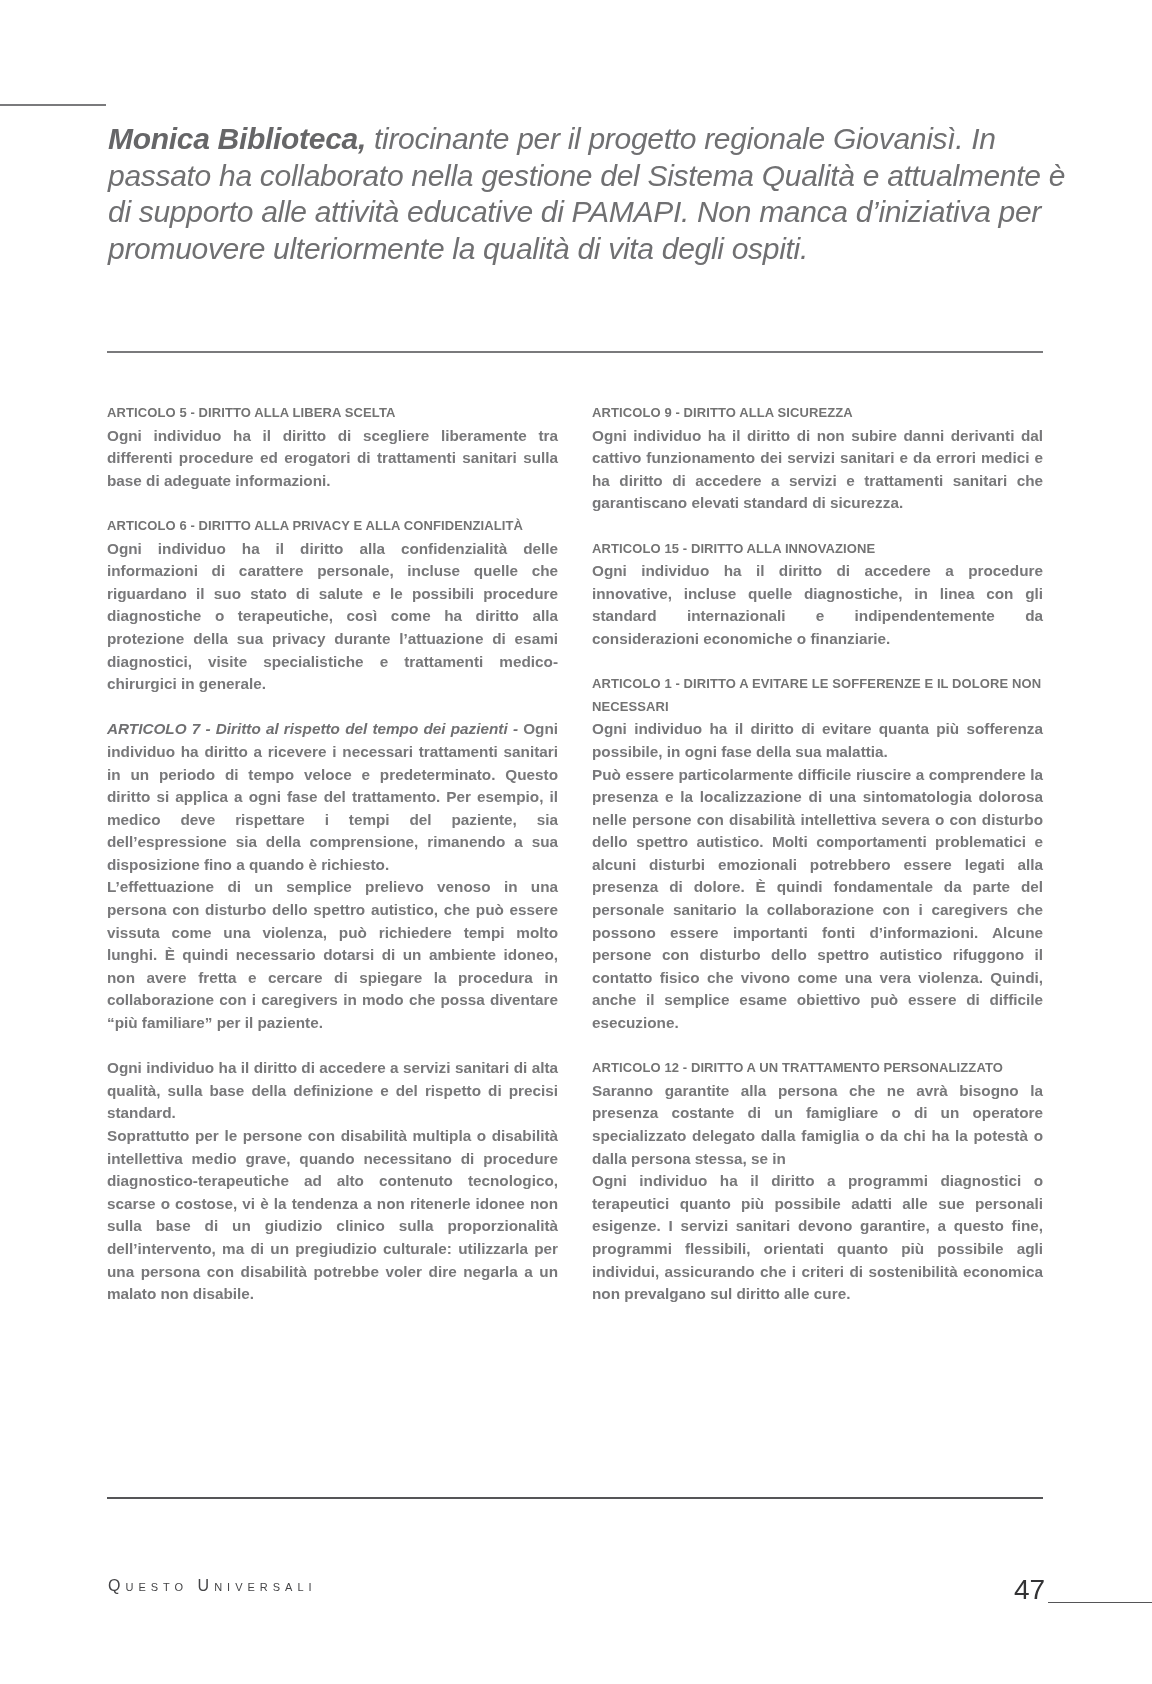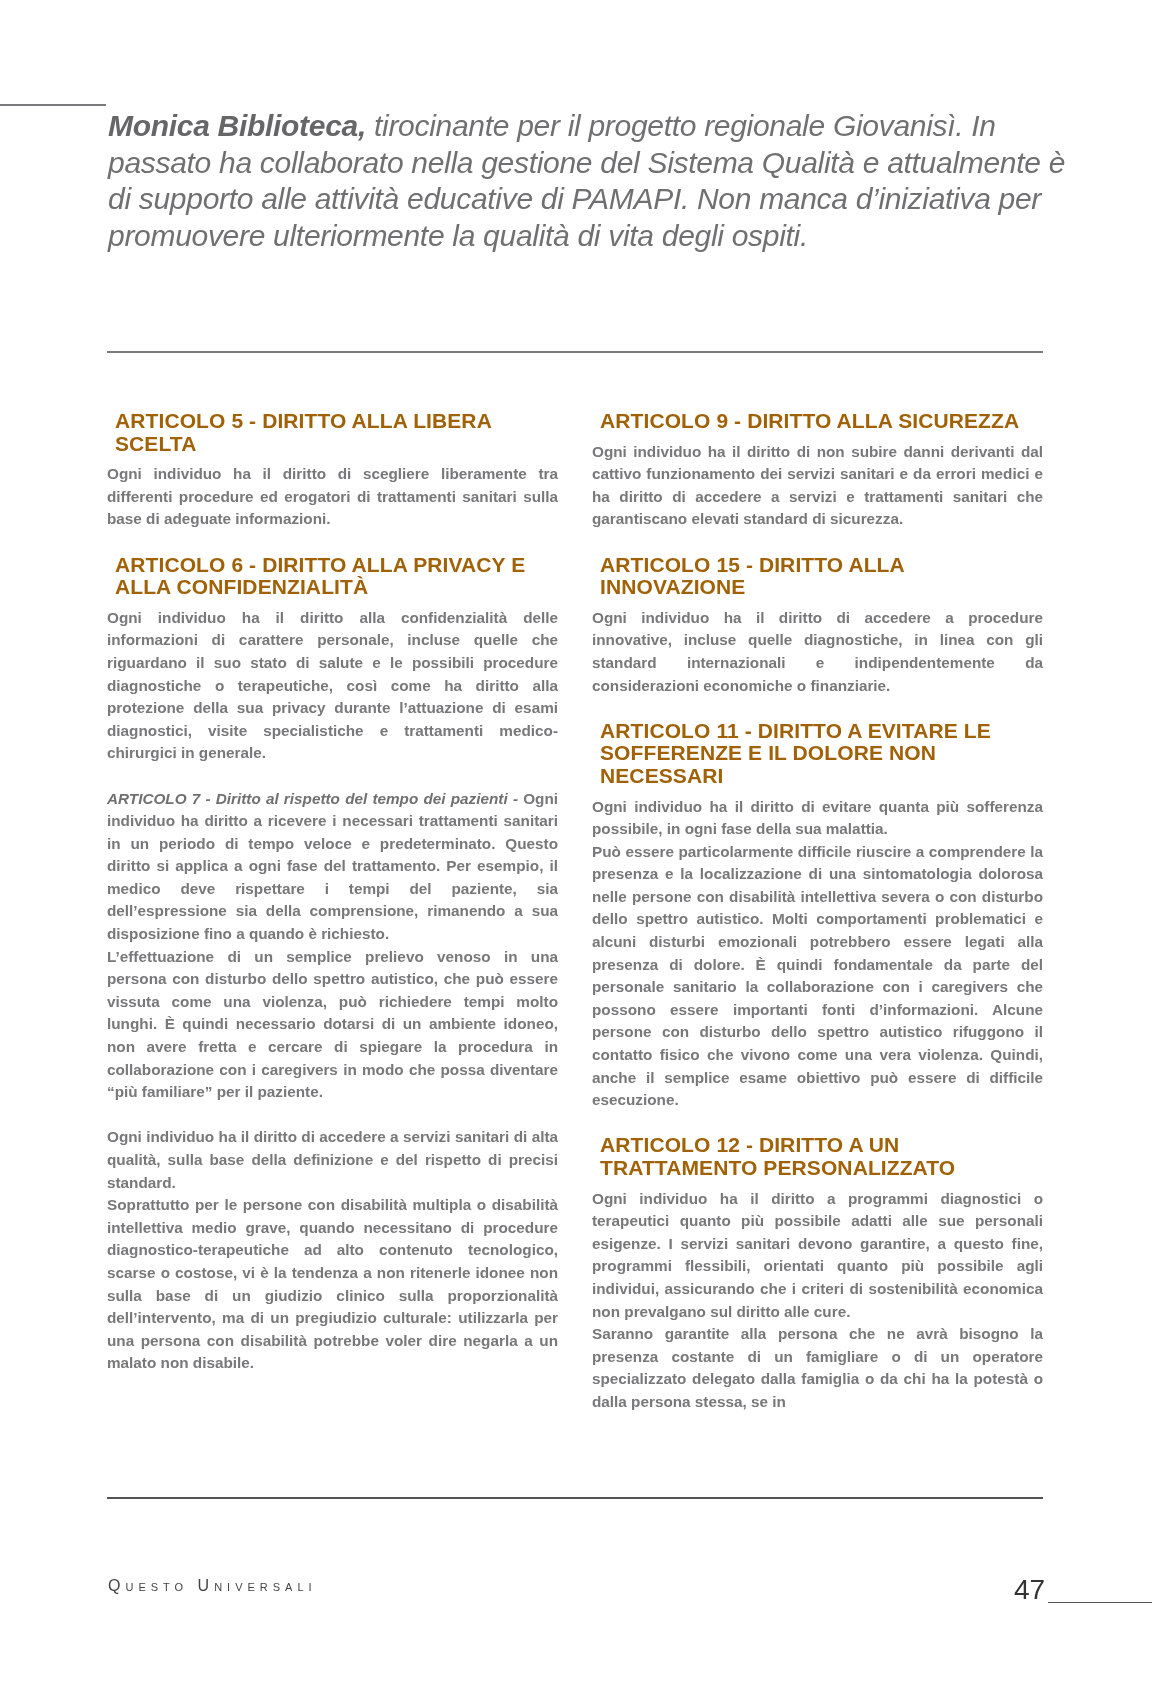--- a/index.html
+++ b/index.html
@@ -7,33 +7,33 @@
       width: 1152px; height: 1684px; position: relative; overflow: hidden;
       font-family: "Liberation Sans", sans-serif; color: #6e6e70;
     }
     .rule { position: absolute; height: 2px; background: #7a7a7c; }
     #rule-top-left { left: 0; top: 104px; width: 106px; }
     #rule-mid { left: 107px; top: 351px; width: 936px; }
     #rule-bottom { left: 107px; top: 1497px; width: 936px; background: #555557; }
     #rule-footer { left: 1048px; top: 1602px; width: 104px; height: 1px; background: #555557; }
 
     .bio {
-      position: absolute; left: 108px; top: 108px; width: 960px;
+      position: absolute; left: 108px; top: 121px; width: 960px;
       font-size: 30px; line-height: 36.5px; font-style: italic; color: #707072;
       letter-spacing: -0.3px;
     }
     .bio .name { font-weight: bold; color: #666668; }
 
     .col { position: absolute; top: 402px; width: 451px; }
     #col-left { left: 107px; }
     #col-right { left: 592px; }
     .article { margin: 0 0 22.6px 0; }
     .article h3 {
-      margin: 8px; font-size: 21px; line-height: 22.6px; font-weight: bold;
-      color: #a16207; letter-spacing: 0.1px;
+      margin: 0; font-size: 13px; line-height: 22.6px; font-weight: bold;
+      color: #737373; letter-spacing: 0.1px;
     }
     .article p {
       margin: 0; font-size: 15.3px; line-height: 22.6px; font-weight: bold;
       color: #78787a; text-align: justify;
       hyphens: manual;
     }
     .art7 p.inline { text-indent: 0; }
     .art7 .lead { color: #707072; font-style: italic; }
 
     .footer-title {
@@ -78,28 +78,28 @@
 <div class="col" id="col-right">
   <div class="article">
     <h3>ARTICOLO 9 - DIRITTO ALLA SICUREZZA</h3>
     <p>Ogni individuo ha il diritto di non subire danni derivanti dal cattivo funzionamento dei servizi sanitari e da errori medici e ha diritto di accedere a servizi e trattamenti sanitari che garantiscano elevati standard di sicurezza.</p>
   </div>
   <div class="article">
     <h3>ARTICOLO 15 - DIRITTO ALLA INNOVAZIONE</h3>
     <p>Ogni individuo ha il diritto di accedere a procedure innovative, incluse quelle diagnostiche, in linea con gli standard internazionali e indipendentemente da considerazioni economiche o finanziarie.</p>
   </div>
   <div class="article">
-    <h3>ARTICOLO 11 - DIRITTO A EVITARE LE SOFFERENZE E IL DOLORE NON NECESSARI</h3>
+    <h3>ARTICOLO 1 - DIRITTO A EVITARE LE SOFFERENZE E IL DOLORE NON NECESSARI</h3>
     <p>Ogni individuo ha il diritto di evitare quanta più sofferenza possibile, in ogni fase della sua malattia.</p>
     <p>Può essere particolarmente difficile riuscire a comprendere la presenza e la localizzazione di una sintomatologia dolorosa nelle persone con disabilità intellettiva severa o con disturbo dello spettro autistico. Molti comportamenti problematici e alcuni disturbi emozionali potrebbero essere legati alla presenza di dolore. È quindi fondamentale da parte del personale sanitario la collaborazione con i caregivers che possono essere importanti fonti d’informazioni. Alcune persone con disturbo dello spettro autistico rifuggono il contatto fisico che vivono come una vera violenza. Quindi, anche il semplice esame obiettivo può essere di difficile esecuzione.</p>
   </div>
   <div class="article">
     <h3>ARTICOLO 12 - DIRITTO A UN TRATTAMENTO PERSONALIZZATO</h3>
+    <p>Saranno garantite alla persona che ne avrà bisogno la presenza costante di un famigliare o di un operatore specializzato delegato dalla famiglia o da chi ha la potestà o dalla persona stessa, se in</p>
     <p>Ogni individuo ha il diritto a programmi diagnostici o terapeutici quanto più possibile adatti alle sue personali esigenze. I servizi sanitari devono garantire, a questo fine, programmi flessibili, orientati quanto più possibile agli individui, assicurando che i criteri di sostenibilità economica non prevalgano sul diritto alle cure.</p>
-    <p>Saranno garantite alla persona che ne avrà bisogno la presenza costante di un famigliare o di un operatore specializzato delegato dalla famiglia o da chi ha la potestà o dalla persona stessa, se in</p>
   </div>
 </div>
 
 <div class="rule" id="rule-bottom"></div>
 
 <div class="footer-title">Questo Universali</div>
 <div class="footer-page">47</div>
 <div class="rule" id="rule-footer"></div>
 
 </body></html>

